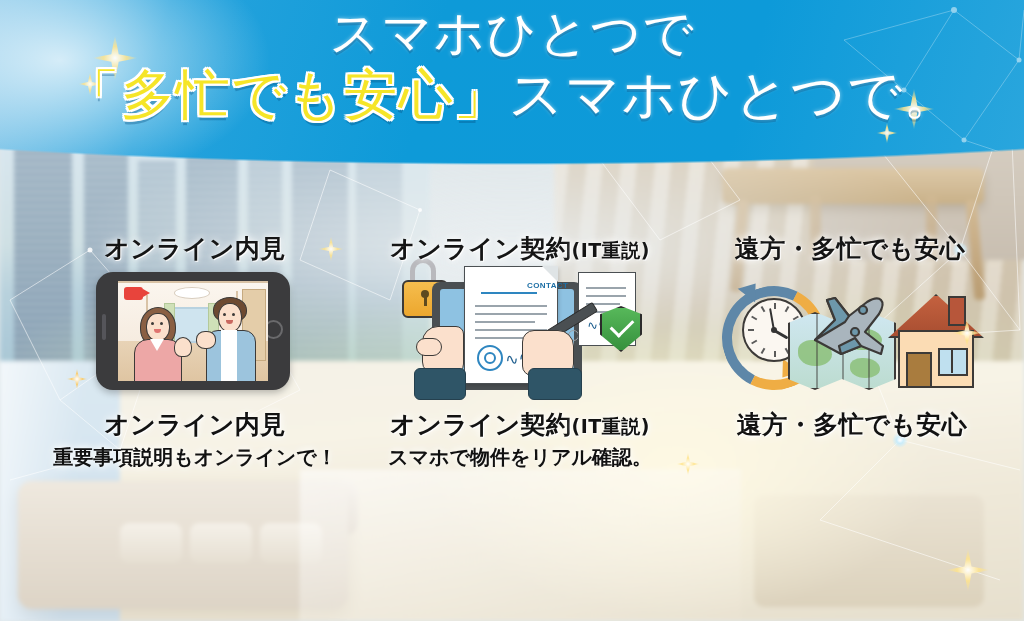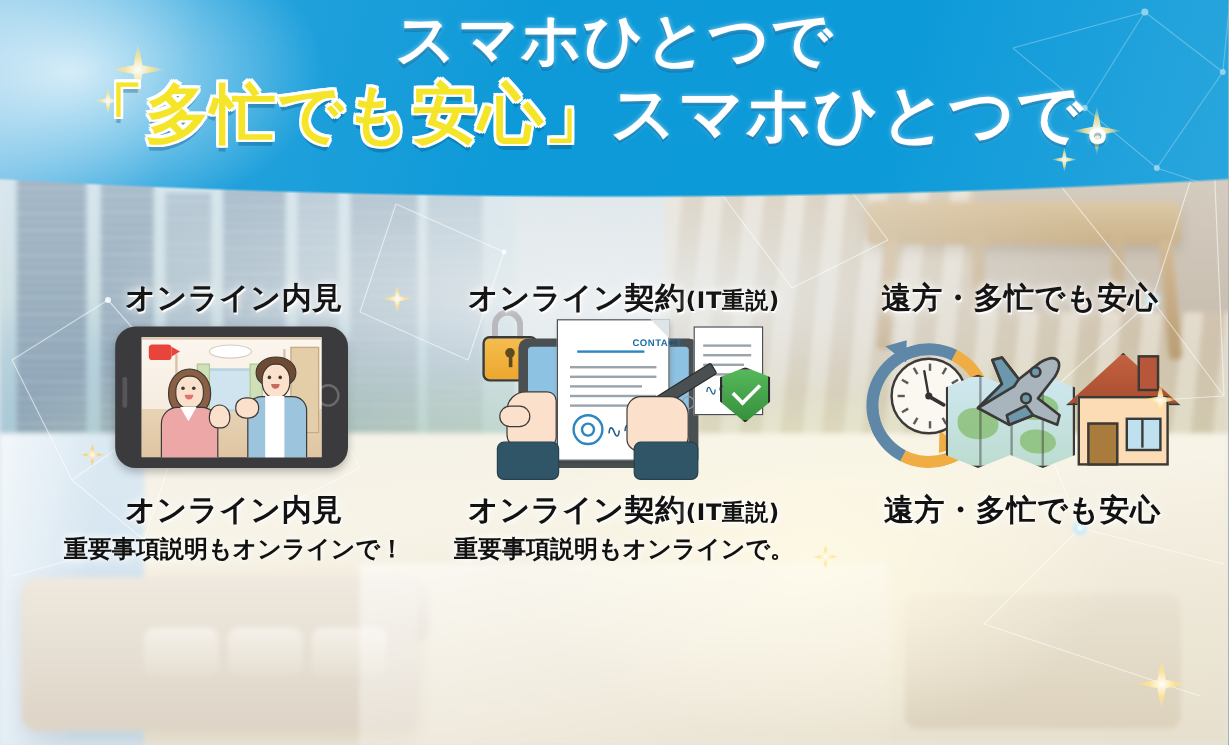--- a/index.html
+++ b/index.html
@@ -91,21 +91,21 @@
       radial-gradient(ellipse 300px 180px at 60px 60px,rgba(255,255,255,.75),rgba(255,255,255,0) 70%),
       linear-gradient(105deg,#7fc4e8 0%,#27a3dd 16%,#0e9ad8 42%,#0d9ad9 72%,#2aa6dd 100%);
     border-bottom-left-radius:0;border-bottom-right-radius:0;
     -webkit-mask-image:radial-gradient(ellipse 1500px 240px at 512px -75px,#000 99%,transparent 100%);
             mask-image:radial-gradient(ellipse 1500px 240px at 512px -75px,#000 99%,transparent 100%);
   }
   .banner-mesh{position:absolute;right:0;top:0;width:300px;height:168px;opacity:.55;}
 
   .title-wrap{position:absolute;left:0;top:8px;width:1024px;text-align:center;z-index:6;}
   .tline{
-    font-weight:bold;letter-spacing:.02em;line-height:1.0;
+    font-weight:normal;letter-spacing:.02em;line-height:1.0;
     font-family:"DejaVu Sans","Liberation Sans",sans-serif;
     text-align:center;
   }
   .tline1{font-size:50px;color:#fff;
     text-shadow:0 3px 0 rgba(0,70,120,.30),0 0 4px rgba(255,255,255,.55);}
   .tline2{font-size:54px;margin-top:10px;color:#fff;
     text-shadow:0 3px 0 rgba(0,70,120,.30),0 0 4px rgba(255,255,255,.5);}
   .hl{color:#f5e528;
     text-shadow:2px 0 0 #fff,-2px 0 0 #fff,0 2px 0 #fff,0 -2px 0 #fff,
                 2px 2px 0 #fff,-2px 2px 0 #fff,2px -2px 0 #fff,-2px -2px 0 #fff,
@@ -416,21 +416,21 @@
     <div class="hand" style="left:416px;top:338px;width:24px;height:16px;border-radius:10px;"></div>
     <div class="sleeve" style="left:414px;top:368px;width:50px;height:30px;border-radius:6px;"></div>
 
     <div class="pen"></div>
     <div class="hand" style="left:522px;top:330px;width:50px;height:44px;border-radius:12px 16px 12px 10px;"></div>
     <div class="sleeve" style="left:528px;top:368px;width:52px;height:30px;border-radius:6px;"></div>
   </div>
 
   <div class="col" style="left:360px;top:408px;width:320px;">
     <div class="cap-bot"><span>オンライン契約</span><span class="sm">(IT重説)</span></div>
-    <div class="cap-sub">重要事項説明もオンラインで。</div>
+    <div class="cap-sub">スマホで物件をリアル確認。</div>
   </div>
 
   <div class="col" style="left:690px;top:232px;width:320px;">
     <div class="cap-top">遠方・多忙でも安心</div>
   </div>
 
   <div>
 
     <div class="arc arc-b"></div>
     <div class="arc arc-o"></div>

